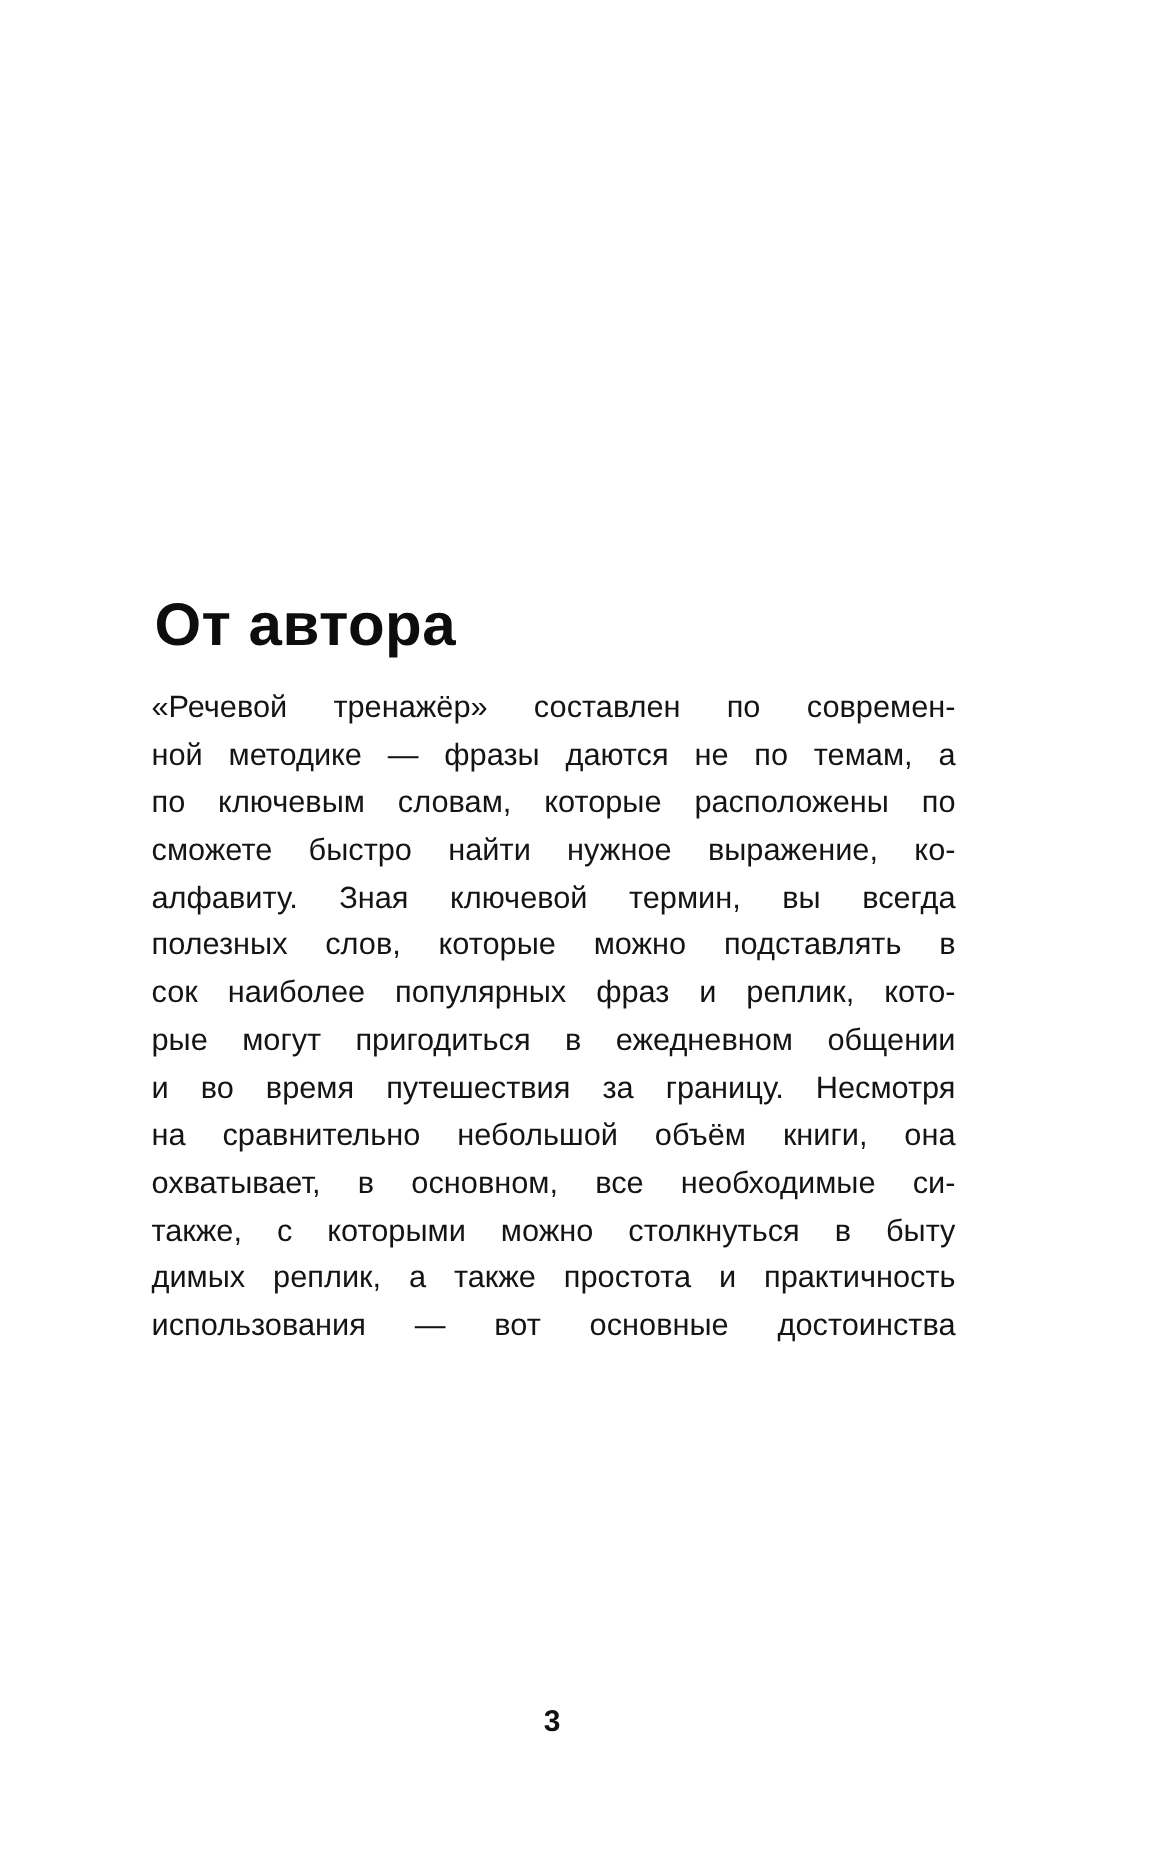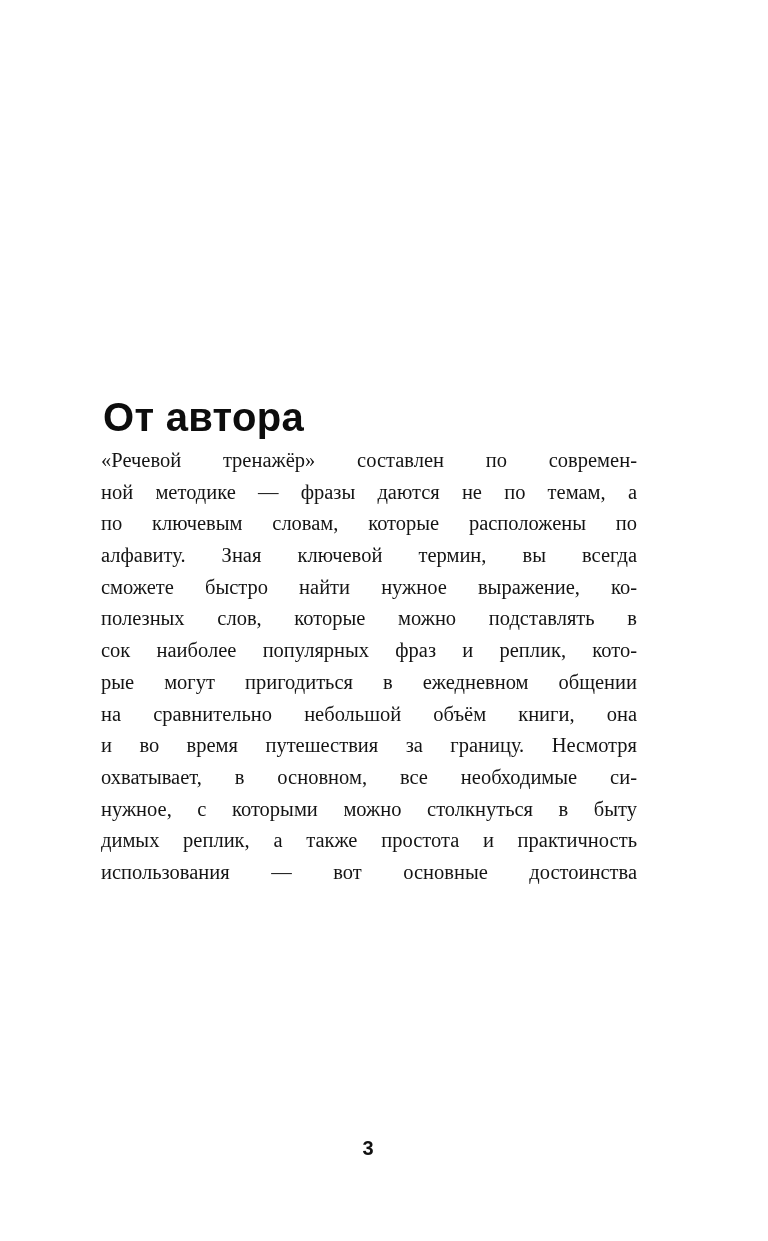--- a/index.html
+++ b/index.html
@@ -29,24 +29,23 @@
       font-size: 40px;
       font-weight: bold;
       line-height: 48px;
       letter-spacing: 0.3px;
       color: #0d0d0d;
       white-space: nowrap;
     }
     .body-text {
       position: absolute;
       left: 101px;
-      top: 445px;
+      top: 456px;
       width: 536px;
       margin: 0;
-      font-family: Liberation Serif, serif;
     }
     .line {
       display: block;
       height: 31.7px;
       line-height: 31.7px;
       font-size: 20.5px;
       white-space: nowrap;
       text-align: justify;
       text-align-last: justify;
       color: #141414;
@@ -69,27 +68,27 @@
 </head>
 <body>
 
 <div class="page">
   <h1 class="heading">От автора</h1>
 
   <div class="body-text">
     <span class="line">«Речевой тренажёр» составлен по современ-</span>
     <span class="line">ной методике — фразы даются не по темам, а</span>
     <span class="line">по ключевым словам, которые расположены по</span>
+    <span class="line">сможете быстро найти нужное выражение, ко-</span>
     <span class="line">алфавиту. Зная ключевой термин, вы всегда</span>
-    <span class="line">сможете быстро найти нужное выражение, ко-</span>
     <span class="line">полезных слов, которые можно подставлять в</span>
     <span class="line">сок наиболее популярных фраз и реплик, кото-</span>
     <span class="line">рые могут пригодиться в ежедневном общении</span>
+    <span class="line">и во время путешествия за границу. Несмотря</span>
     <span class="line">на сравнительно небольшой объём книги, она</span>
-    <span class="line">и во время путешествия за границу. Несмотря</span>
     <span class="line">охватывает, в основном, все необходимые си-</span>
-    <span class="line">нужное, с которыми можно столкнуться в быту</span>
+    <span class="line">также, с которыми можно столкнуться в быту</span>
     <span class="line">димых реплик, а также простота и практичность</span>
     <span class="line">использования  — вот основные достоинства</span>
   </div>
 
   <div class="page-number">3</div>
 </div>
 
 </body></html>

